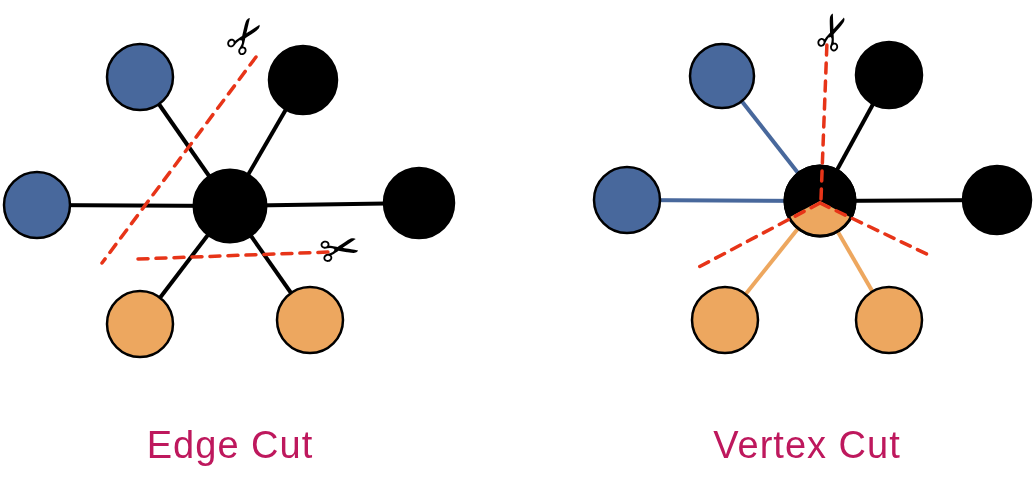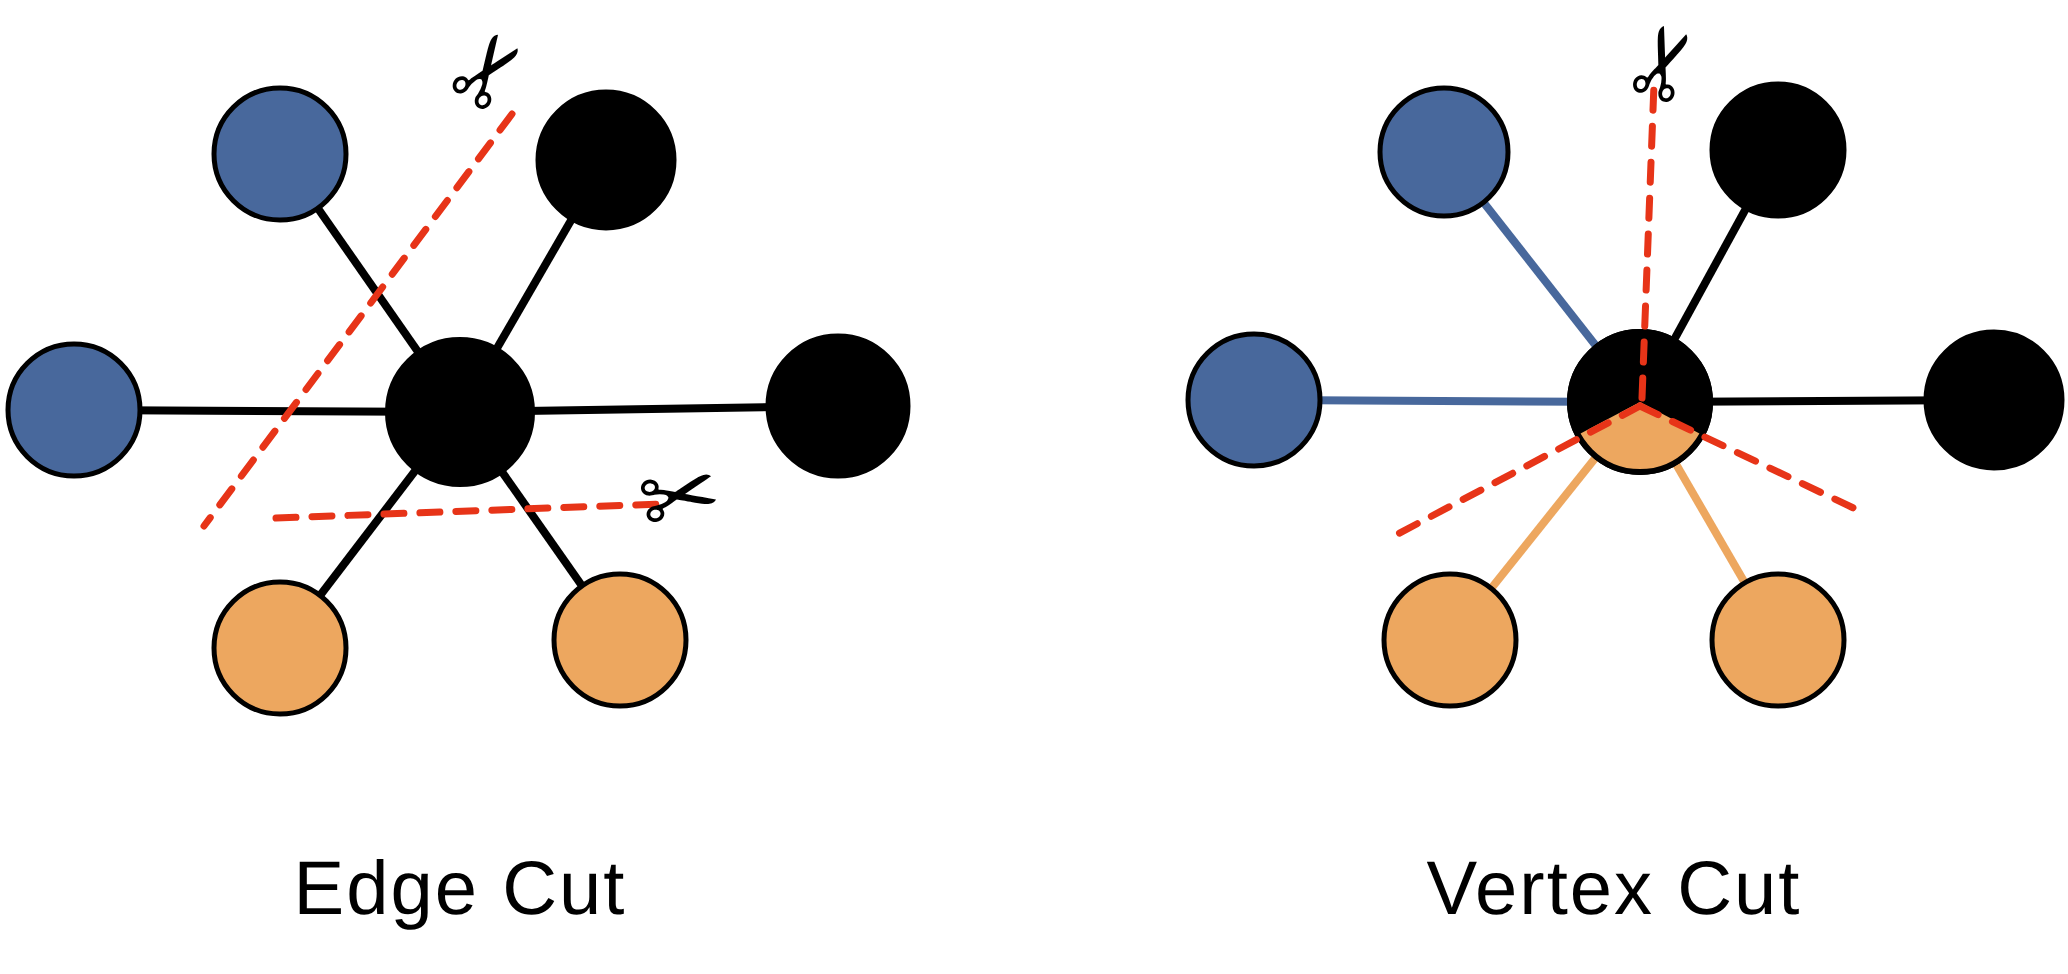--- a/index.html
+++ b/index.html
@@ -13,21 +13,21 @@
   }
   svg { position: absolute; top: 0; left: 0; }
   .fig-label {
     position: absolute;
     top: 424px;
     width: 460px;
     text-align: center;
     font-size: 38px;
     font-weight: 400;
     letter-spacing: 1px;
-    color: #000000;
+    color: #be185d;
     font-family: "Liberation Sans", sans-serif;
   }
   .fig-label.left  { left: 0px; }
   .fig-label.right { left: 577px; }
 </style>
 </head>
 <body>
 
 <div class="canvas">
   <svg id="diagram-svg" width="1034" height="487" viewBox="0 0 1034 487">

